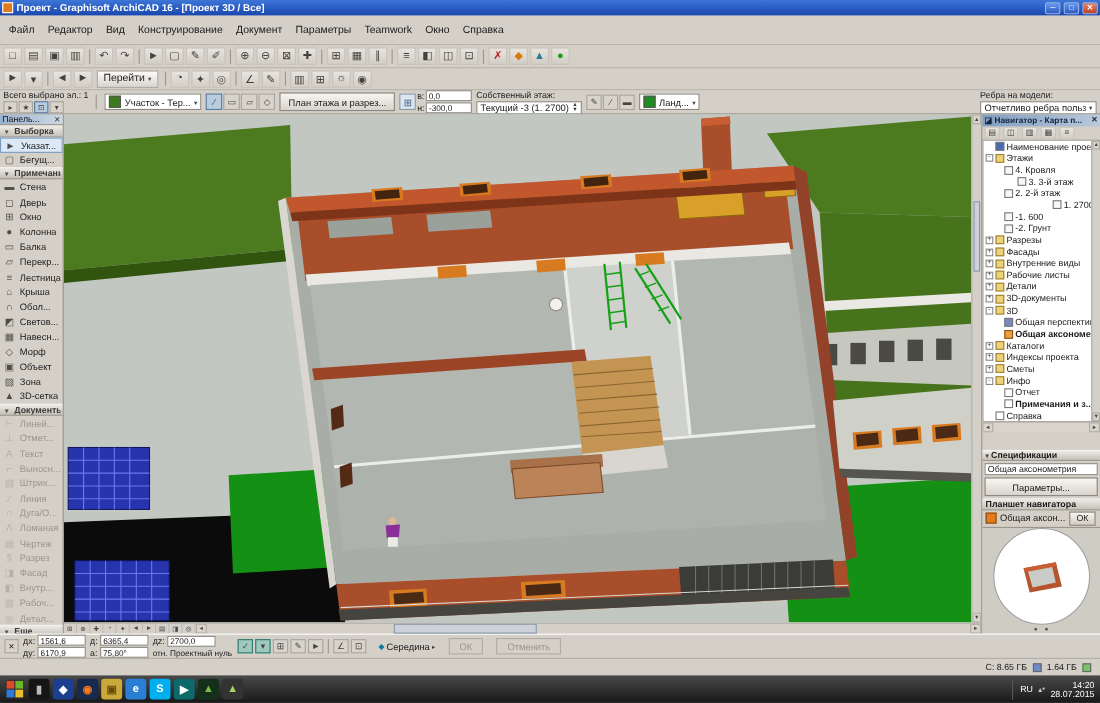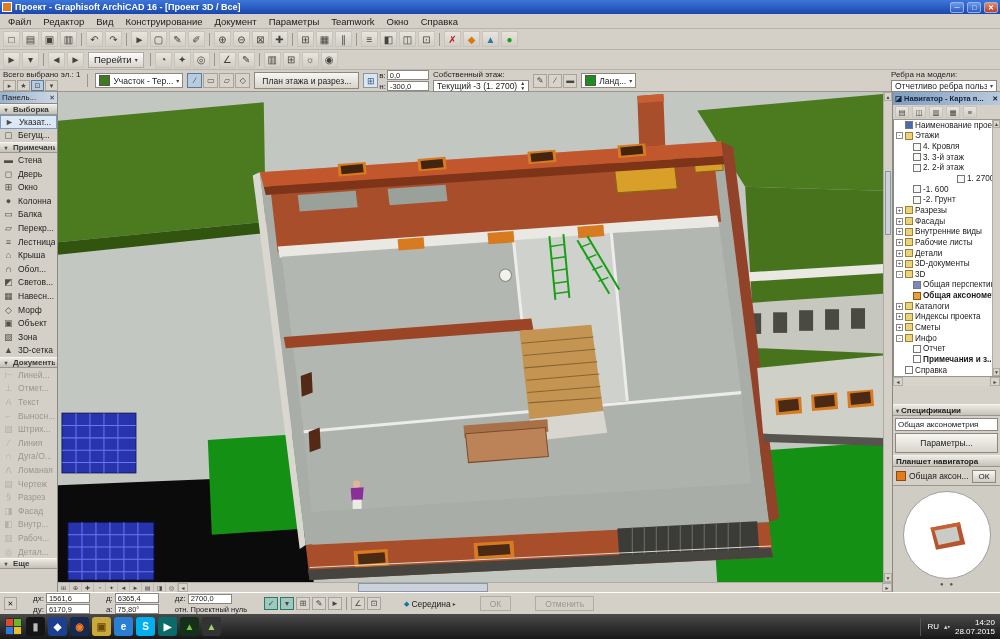--- a/index.html
+++ b/index.html
@@ -6,21 +6,21 @@
 body{width:1000px;height:639px;overflow:hidden;font-family:"Liberation Sans",sans-serif;background:#d4d0c8;color:#1a1a1a}
 .app{display:flex;flex-direction:column;width:1000px;height:639px}
 .spacer{flex:1}
 
 .titlebar{height:14px;background:linear-gradient(#3d76d8,#1a47ae);display:flex;align-items:center;gap:3px;padding:0 2px;color:#fff;font-size:9px;font-weight:bold;white-space:nowrap}
 .app-ic{width:10px;height:10px;background:#e07b1e;border:1px solid #fff;flex:none}
 .win-btn{width:14px;height:11px;flex:none;border:1px solid #9ab4e8;background:linear-gradient(#6a9aee,#2c5cc0);color:#fff;font-size:7px;line-height:9px;text-align:center;border-radius:2px}
 .win-btn.close{background:linear-gradient(#e88a6a,#c04020)}
 .titlebar .spacer{flex:1}
 
-.menubar{height:15px;display:flex;align-items:center;border-bottom:1px solid #b8b4ac;font-size:9.5px;padding-left:2px}
+.menubar{height:27px;display:flex;align-items:center;border-bottom:1px solid #b8b4ac;font-size:9.5px;padding-left:2px}
 .menu-item{padding:0 6px;white-space:nowrap}
 .toolbar{display:flex;align-items:center;border-bottom:1px solid #b8b4ac;padding:0 2px}
 #toolbar1{height:21px}
 #toolbar2{height:20px}
 .tb-list{display:flex;align-items:center}
 .tb-btn{min-width:17px;height:16px;display:inline-flex;align-items:center;justify-content:center;font-size:10px;color:#44423c;border:1px solid #c8c4bc;background:linear-gradient(#e8e5de,#d2ceC6);margin:0 1px}
 .sep{width:0;min-width:0;height:13px;border-left:1px solid #9a968e;margin:0 3px;align-self:center}
 .go-btn{display:inline-flex;align-items:center;gap:3px;font-size:9.5px;padding:0 5px;height:16px;border:1px solid #b0aca4;background:linear-gradient(#fdfcfa,#d8d4cc);margin:0 3px;white-space:nowrap}
 .caret{font-size:6px;color:#444}
 
@@ -88,21 +88,21 @@
 .panel-hd{height:12px;display:flex;align-items:center;gap:2px;font-size:8px;font-weight:bold;padding:0 3px;background:linear-gradient(#eceae4,#c6c2b8);border-top:1px solid #f4f2ec;border-bottom:1px solid #9a968e;white-space:nowrap;overflow:hidden}
 .specs-field{margin:2px;height:13px;background:#fff;border:1px solid #8a8880;font-size:8px;display:flex;align-items:center;padding:0 2px;white-space:nowrap;overflow:hidden}
 .specs-btn{margin:0 2px 2px;height:20px;justify-content:center}
 .pad-row{height:18px;display:flex;align-items:center;gap:3px;padding:0 3px;white-space:nowrap;overflow:hidden}
 .pad-ic{width:10px;height:10px;background:#e07b1e;border:1px solid #8a4a10;flex:none}
 .ok-mini{height:13px;padding:0 6px;font-size:8px;border:1px solid #8a8880;background:linear-gradient(#f8f6f0,#d0ccc4);display:inline-flex;align-items:center}
 .preview{flex:1;border-top:1px solid #9a968e;background:#cfccc4;display:flex;flex-direction:column;align-items:center;justify-content:center;gap:2px}
 .preview-circle{width:88px;height:88px;border-radius:50%;background:#fff;border:1px solid #a0a0a0;display:flex;align-items:center;justify-content:center}
 .preview-dots{display:flex;gap:6px;font-size:6px;color:#555}
 
-.statusbar{height:22px;display:flex;align-items:center;gap:16px;padding:0 4px;border-top:1px solid #fff;font-size:8px;white-space:nowrap}
+.statusbar{height:22px;display:flex;align-items:center;gap:4px;padding:0 4px;border-top:1px solid #fff;font-size:8px;white-space:nowrap}
 .sb-x{width:13px;height:13px;border:1px solid #a8a49c;background:#d8d4cc;font-size:7px;display:inline-flex;align-items:center;justify-content:center}
 .sb-pair{display:flex;flex-direction:column;gap:1px}
 .sb-row{display:flex;align-items:center;gap:2px}
 .sb-input{width:44px}
 .sb-ref{font-size:7.5px}
 .sb-tgl{width:14px;height:13px;border:1px solid #a8a49c;background:#d8d4cc;font-size:8px;display:inline-flex;align-items:center;justify-content:center;color:#444;margin:0 1px}
 .sb-tgl.pressed{background:#9fc8be;border-color:#2a7a6a}
 .snap{display:inline-flex;align-items:center;gap:2px;margin-left:6px;font-size:8.5px}
 .snap-ic{color:#0a7aa0;font-size:7px}
 .disabled-btn{color:#9a968e;background:#d4d0c8;border:1px solid #b0aca4;height:15px;padding:0 9px;font-size:8.5px;display:inline-flex;align-items:center;margin-left:8px}
@@ -615,21 +615,21 @@
             <div class="tree-row">
               <span class="tog show">-</span>
               <span class="tree-ic ic-folder"></span>
               <span class="lbl">Этажи</span>
             </div>
             <div class="tree-row" style="padding-left: 10px;">
               <span class="tog"></span>
               <span class="tree-ic ic-story"></span>
               <span class="lbl">4. Кровля</span>
             </div>
-            <div class="tree-row" style="padding-left: 10px;">
+            <div class="tree-row" style="padding-left: 22px;">
               <span class="tog"></span>
               <span class="tree-ic ic-story"></span>
               <span class="lbl">3. 3-й этаж</span>
             </div>
             <div class="tree-row" style="padding-left: 10px;">
               <span class="tog"></span>
               <span class="tree-ic ic-story"></span>
               <span class="lbl">2. 2-й этаж</span>
             </div>
             <div class="tree-row" style="padding-left: 10px; margin-left: 44px;">
@@ -814,20 +814,26 @@
     <span class="snap">
       <span class="snap-ic">◆</span>
       <span>Середина</span>
       <span class="caret">▸</span>
     </span>
     <span class="disabled-btn">ОК</span>
     <span class="disabled-btn">Отменить</span>
     <span class="spacer"></span>
   </div>
 
+  <div class="memrow">
+    <span>С: 8.65 ГБ</span>
+    <span class="mem-ic disk"></span>
+    <span>1.64 ГБ</span>
+    <span class="mem-ic ram"></span>
+  </div>
 
   <div class="taskbar">
     <span class="start-logo">
         <i class="r"></i>
         <i class="g"></i>
         <i class="b"></i>
         <i class="y"></i>
       </span>
     <span class="ql-list">
         <span class="ql" style="color: rgb(187, 187, 187); background: rgb(21, 21, 21);">▮</span>

